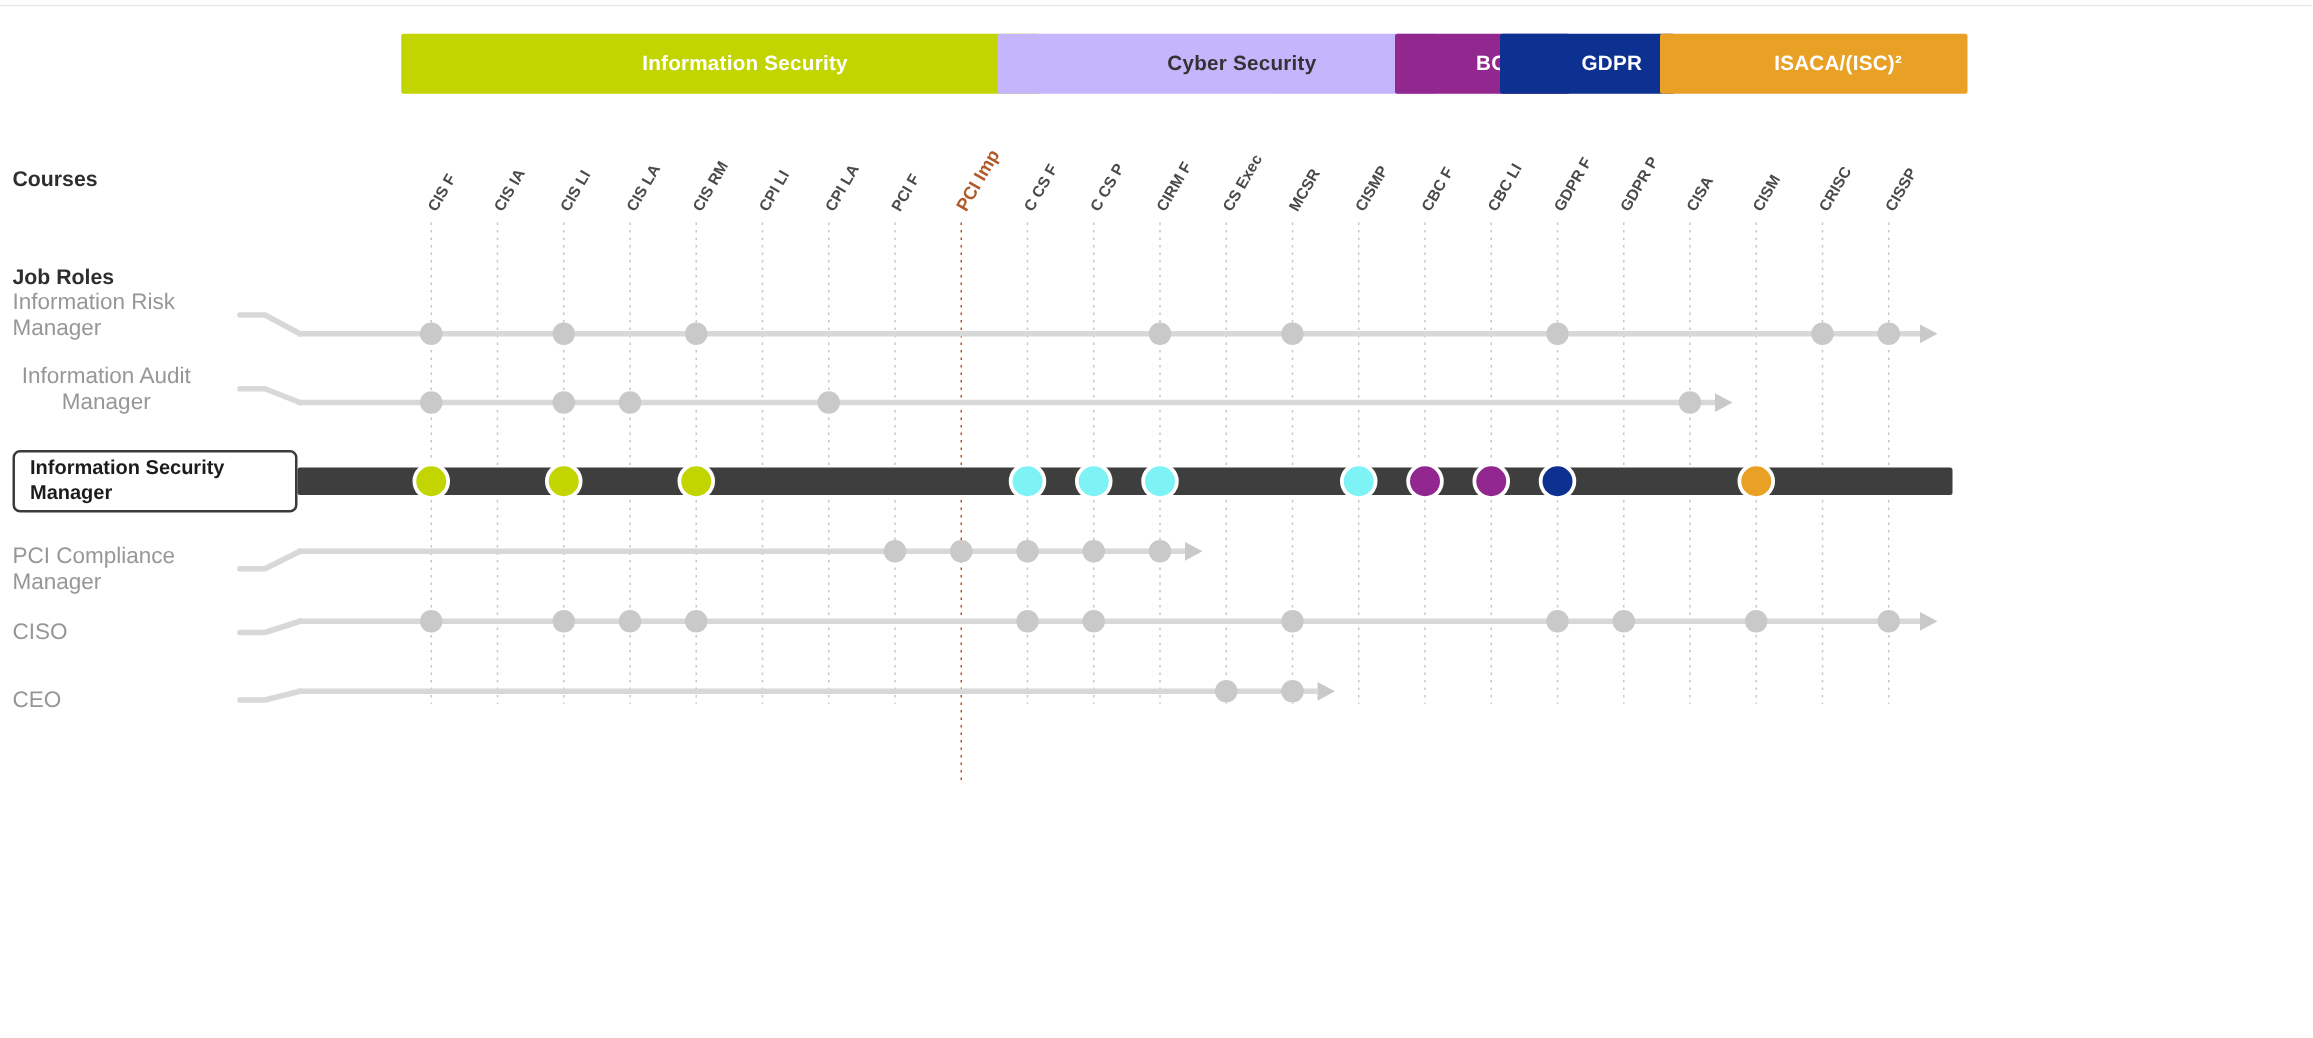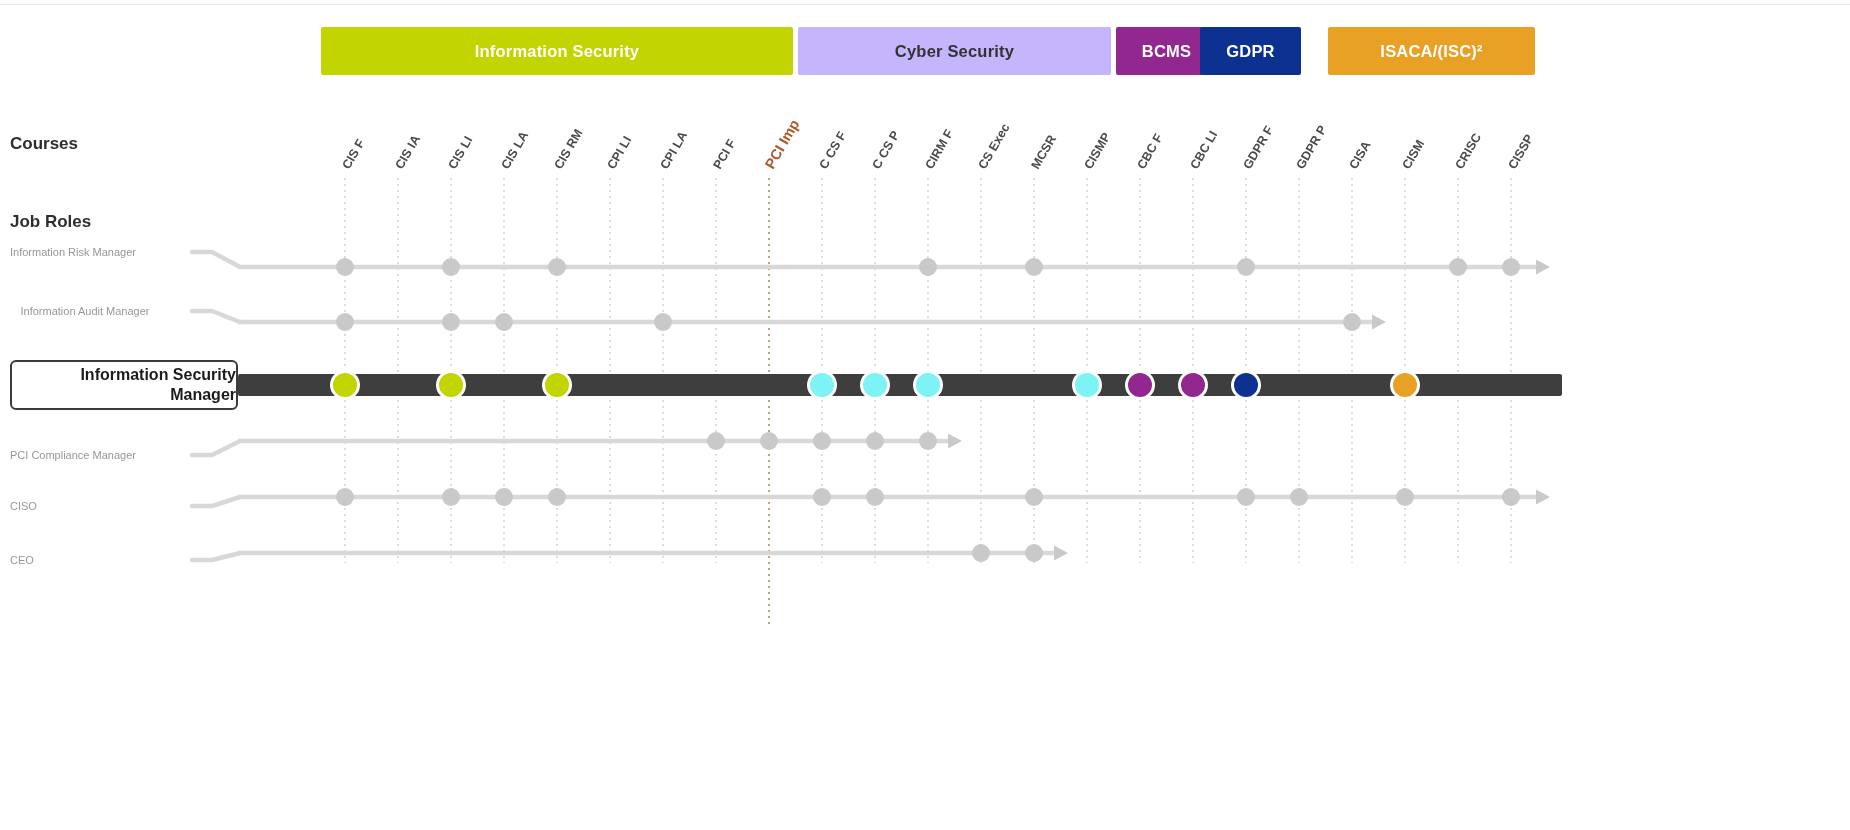--- a/index.html
+++ b/index.html
@@ -1,28 +1,28 @@
 <!DOCTYPE html>
 <html><head>
 <meta charset="utf-8">
 <style>
   html,body{margin:0;padding:0;background:#fff;}
   .stage{position:relative;width:1850px;height:830px;background:#ffffff;overflow:hidden;
          font-family:"Liberation Sans",sans-serif;}
   .top-rule{position:absolute;top:4px;left:0;width:1850px;height:1px;background:#e6e6e6;}
   .cat-bar{position:absolute;top:27px;height:48px;display:flex;align-items:center;justify-content:center;
-           font-weight:bold;font-size:16.5px;border-radius:2px;letter-spacing:.2px;}
+           font-weight:bold;font-size:16.5px;border-radius:2px;letter-spacing:.2px;padding-left:39px;}
   .axis-label{position:absolute;left:10px;font-weight:bold;font-size:17px;color:#2e2e2e;}
   #courses-label{top:134px;}
   #jobroles-label{top:212px;}
-  .role-label{position:absolute;left:10px;width:150px;font-size:11px;line-height:21px;color:#979797;
+  .role-label{position:absolute;left:10px;width:150px;font-size:18px;line-height:21px;color:#979797;
               transform:translateY(-50%);}
   .role-box{position:absolute;left:10px;width:212px;height:46px;padding-left:12px;border:2px solid #3b3b3b;
             border-radius:6px;background:#fff;display:flex;align-items:center;font-weight:bold;font-size:16px;
-            line-height:20px;color:#1c1c1c;z-index:3;text-align:right;}
+            line-height:20px;color:#1c1c1c;z-index:3;}
   .callout{position:absolute;left:651px;top:625px;width:236px;height:44px;border:2px solid #b05a2a;
            border-radius:8px;background:#fff;color:#b05a2a;font-weight:bold;font-size:16.5px;
            display:flex;align-items:center;justify-content:center;z-index:3;}
   #diagram{position:absolute;left:0;top:0;}
   #diagram text{font-family:"Liberation Sans",sans-serif;}
 </style>
 </head>
 <body>
 
 <div class="stage">

